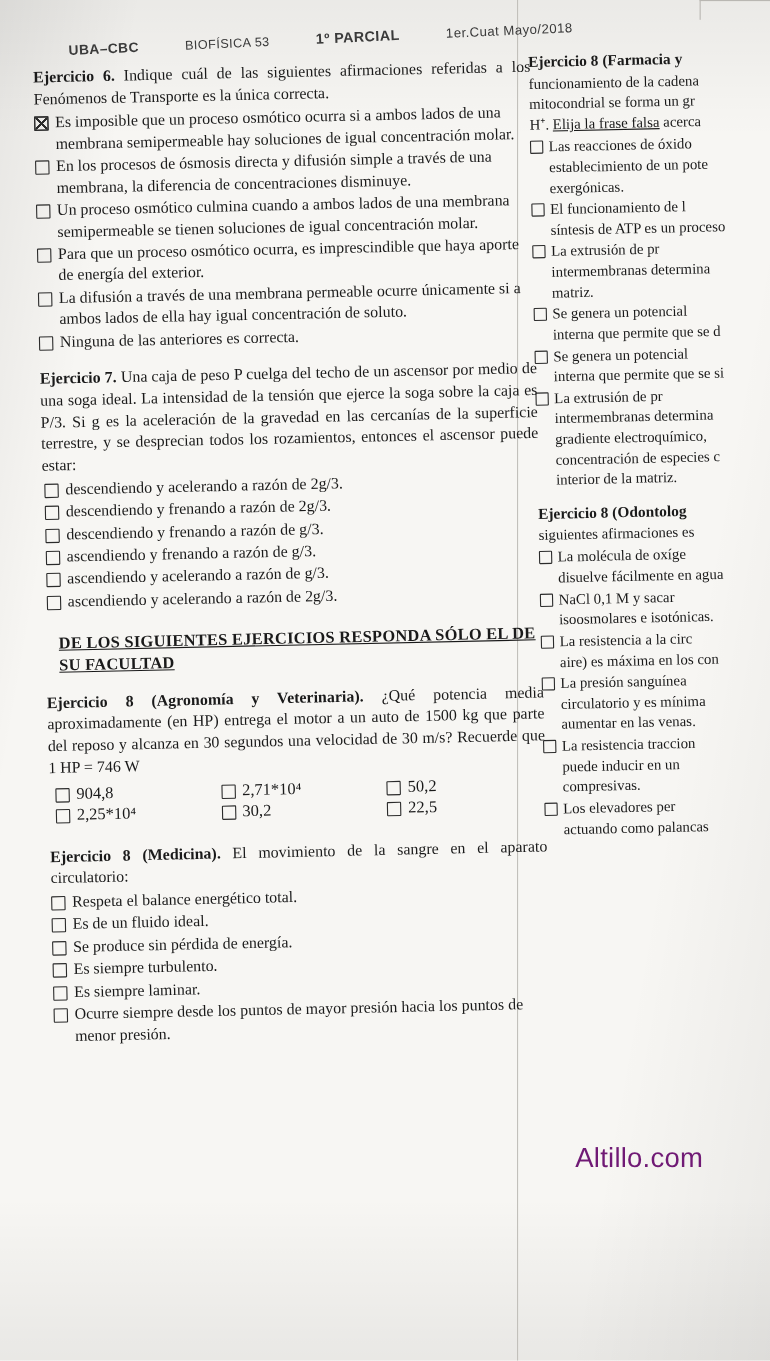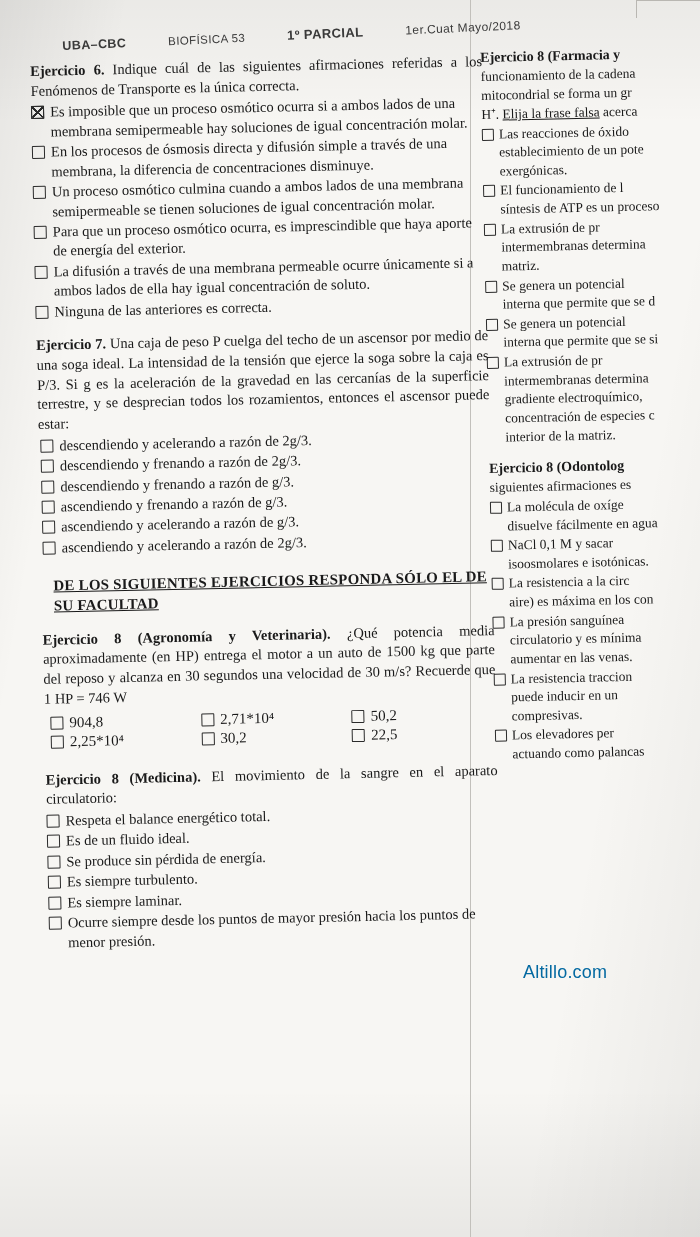--- a/index.html
+++ b/index.html
@@ -191,24 +191,24 @@
     border-radius: 1px;
     margin-top: 3px;
   }
   .r-opt .txt { flex: 1 1 auto; }
   .underline { text-decoration: underline; }
   .r-block { margin-bottom: 12px; }
 
   #watermark {
     position: absolute;
     left: 523px;
-    top: 962px;
+    top: 1039px;
     font-family: "Liberation Sans", sans-serif;
-    font-size: 18px;
-    color: #0369a1;
+    font-size: 25px;
+    color: #701a75;
     letter-spacing: 0.2px;
   }
   .spacer-sm { height: 6px; }
 </style>
 </head>
 <body>
 
 <div id="page">
   <div id="paper-shade"></div>
 

